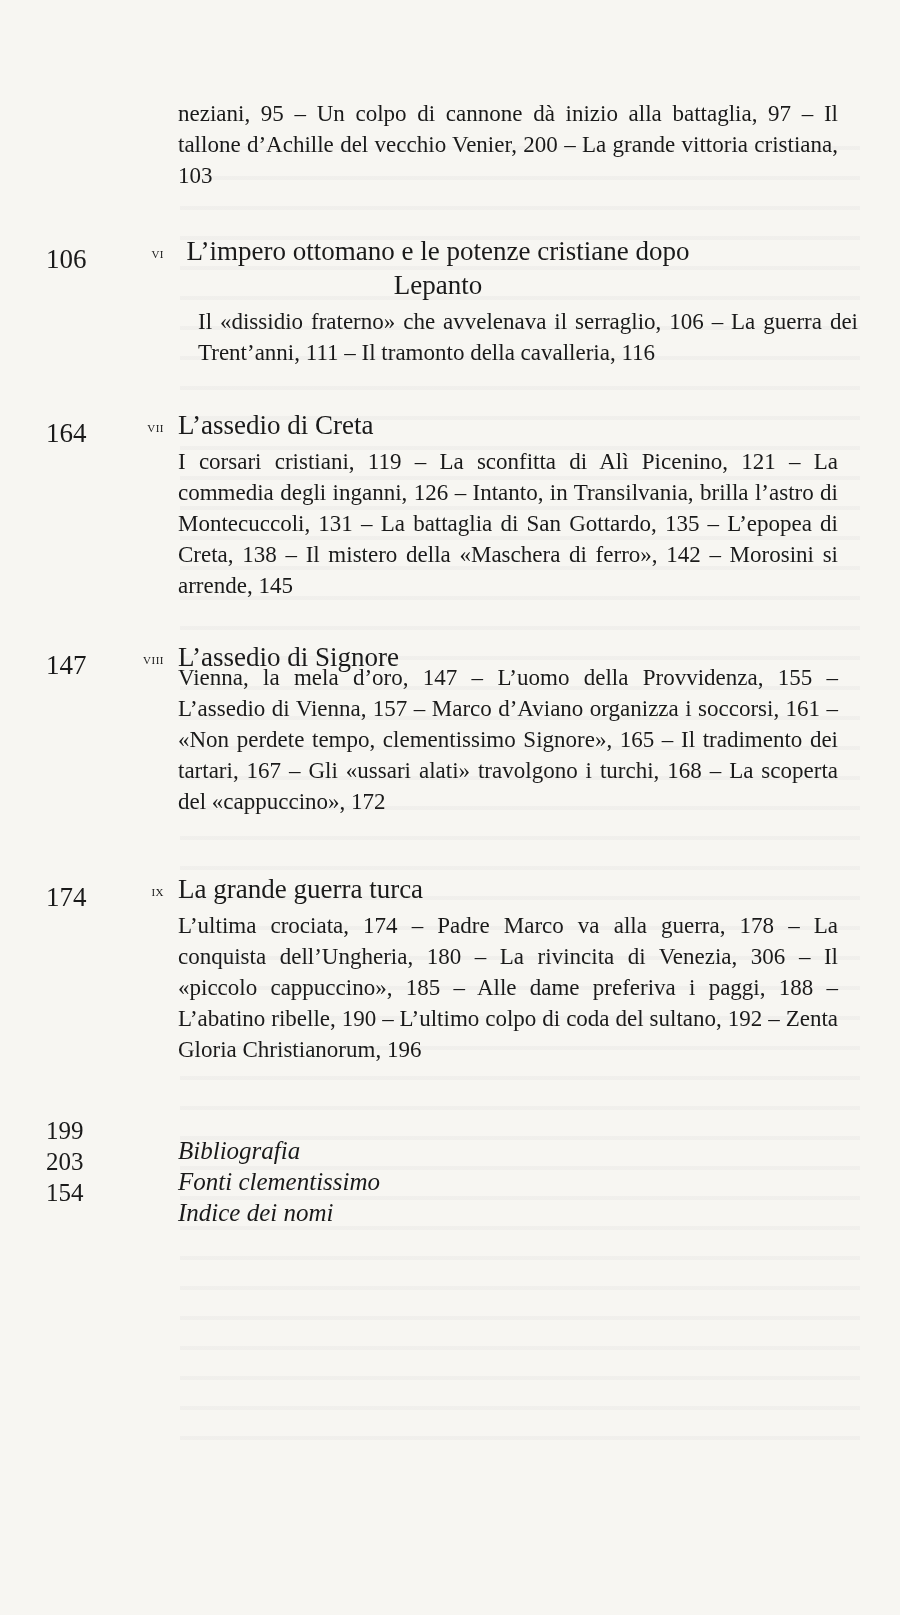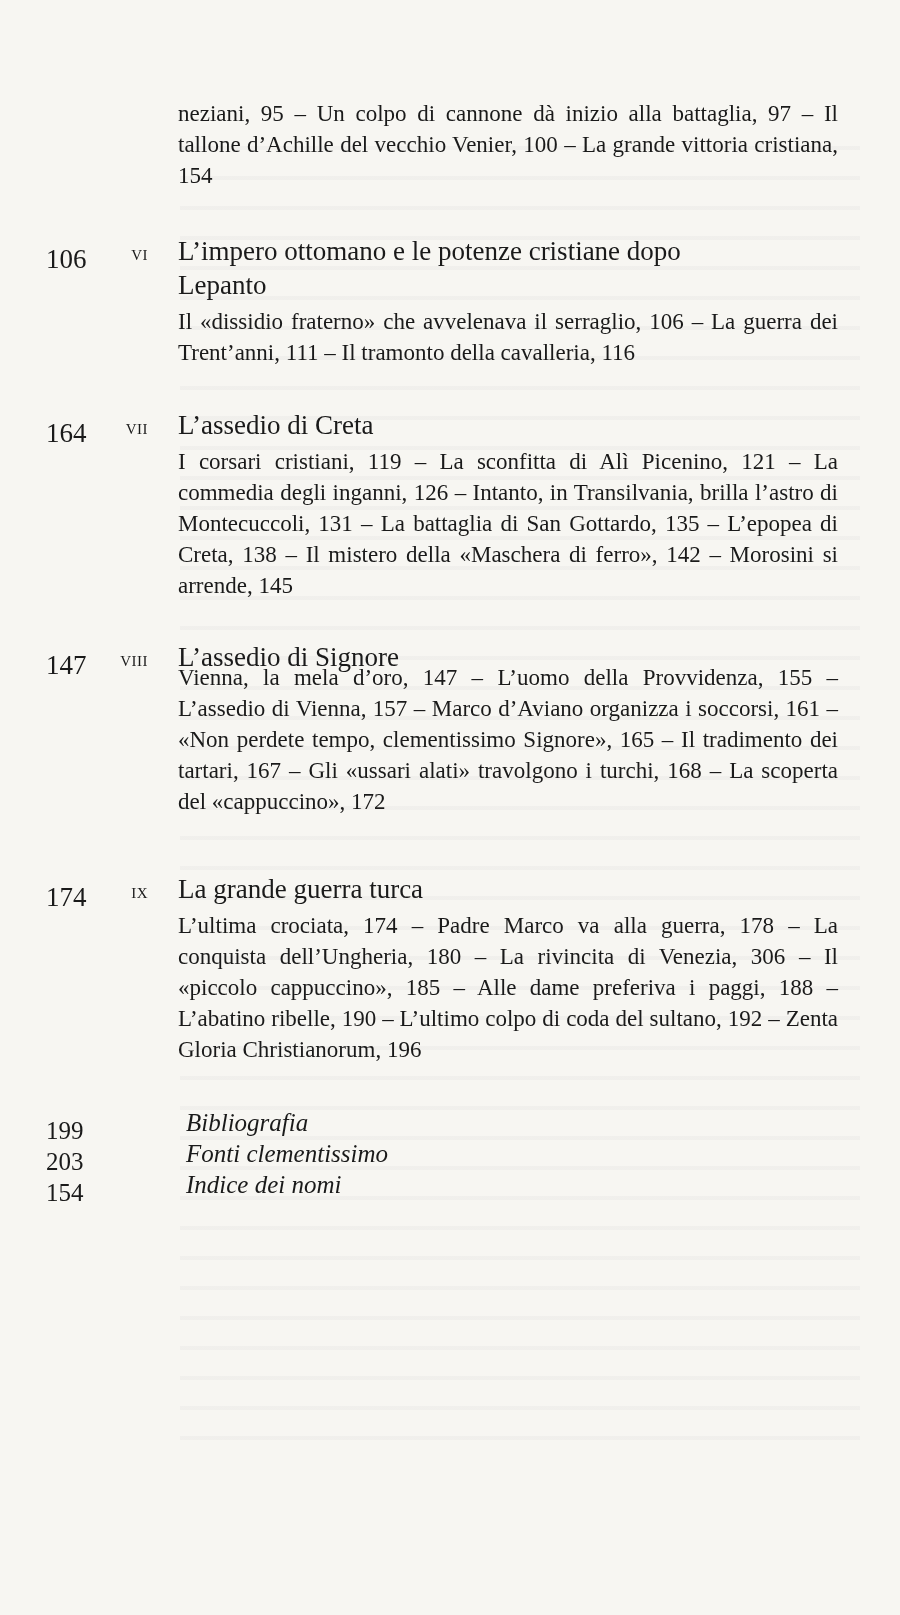--- a/index.html
+++ b/index.html
@@ -45,23 +45,23 @@
     }
     .entry .page-num {
       position: absolute;
       left: 46px;
       top: 8px;
       font-size: 27px;
       line-height: 34px;
     }
     .entry .roman {
       position: absolute;
-      right: 752px;
+      right: 736px;
       top: 2px;
-      font-size: 22px;
+      font-size: 15px;
       line-height: 34px;
       font-variant: small-caps;
       text-transform: lowercase;
       letter-spacing: 0.5px;
       text-align: center;
     }
     .entry .title {
       position: absolute;
       left: 178px;
       top: 0;
@@ -78,39 +78,40 @@
       text-align: justify;
     }
     .back .page-num {
       position: absolute;
       left: 46px;
       font-size: 25px;
       line-height: 31px;
     }
     .back .label {
       position: absolute;
-      left: 186px;
+      left: 178px;
       font-size: 25px;
       line-height: 31px;
       font-style: italic;
+      margin-top: 28px;
     }
   </style>
 </head>
 <body>
 
 <div class="page">
   <div class="ghost"></div>
 
-  <div class="cont">neziani, 95 – Un colpo di cannone dà inizio alla battaglia, 97 – Il tallone d’Achille del vecchio Venier, 100 – La grande vittoria cristiana, 154</div>
+  <div class="cont">neziani, 95 – Un colpo di cannone dà inizio alla battaglia, 97 – Il tallone d’Achille del vecchio Venier, 200 – La grande vittoria cristiana, 103</div>
 
   <div class="entry" style="top:234px;">
     <span class="page-num">106</span>
     <span class="roman">VI</span>
-    <div class="title" style="width:520px;">L’impero ottomano e le potenze cristiane dopo Lepanto</div>
-    <div class="summary" style="top:72px;">Il «dissidio fraterno» che avvelenava il serraglio, 106 – La guerra dei Trent’anni, 111 – Il tramonto della cavalleria, 116</div>
+    <div class="title" style="width:520px;text-align:center;">L’impero ottomano e le potenze cristiane dopo Lepanto</div>
+    <div class="summary" style="top:72px;margin-left:20px;">Il «dissidio fraterno» che avvelenava il serraglio, 106 – La guerra dei Trent’anni, 111 – Il tramonto della cavalleria, 116</div>
   </div>
 
   <div class="entry" style="top:408px;">
     <span class="page-num">164</span>
     <span class="roman">VII</span>
     <div class="title">L’assedio di Creta</div>
     <div class="summary" style="top:38px;">I corsari cristiani, 119 – La sconfitta di Alì Picenino, 121 – La commedia degli inganni, 126 – Intanto, in Transilvania, brilla l’astro di Montecuccoli, 131 – La battaglia di San Gottardo, 135 – L’epopea di Creta, 138 – Il mistero della «Maschera di ferro», 142 – Morosini si arrende, 145</div>
   </div>
 
   <div class="entry" style="top:640px;">

